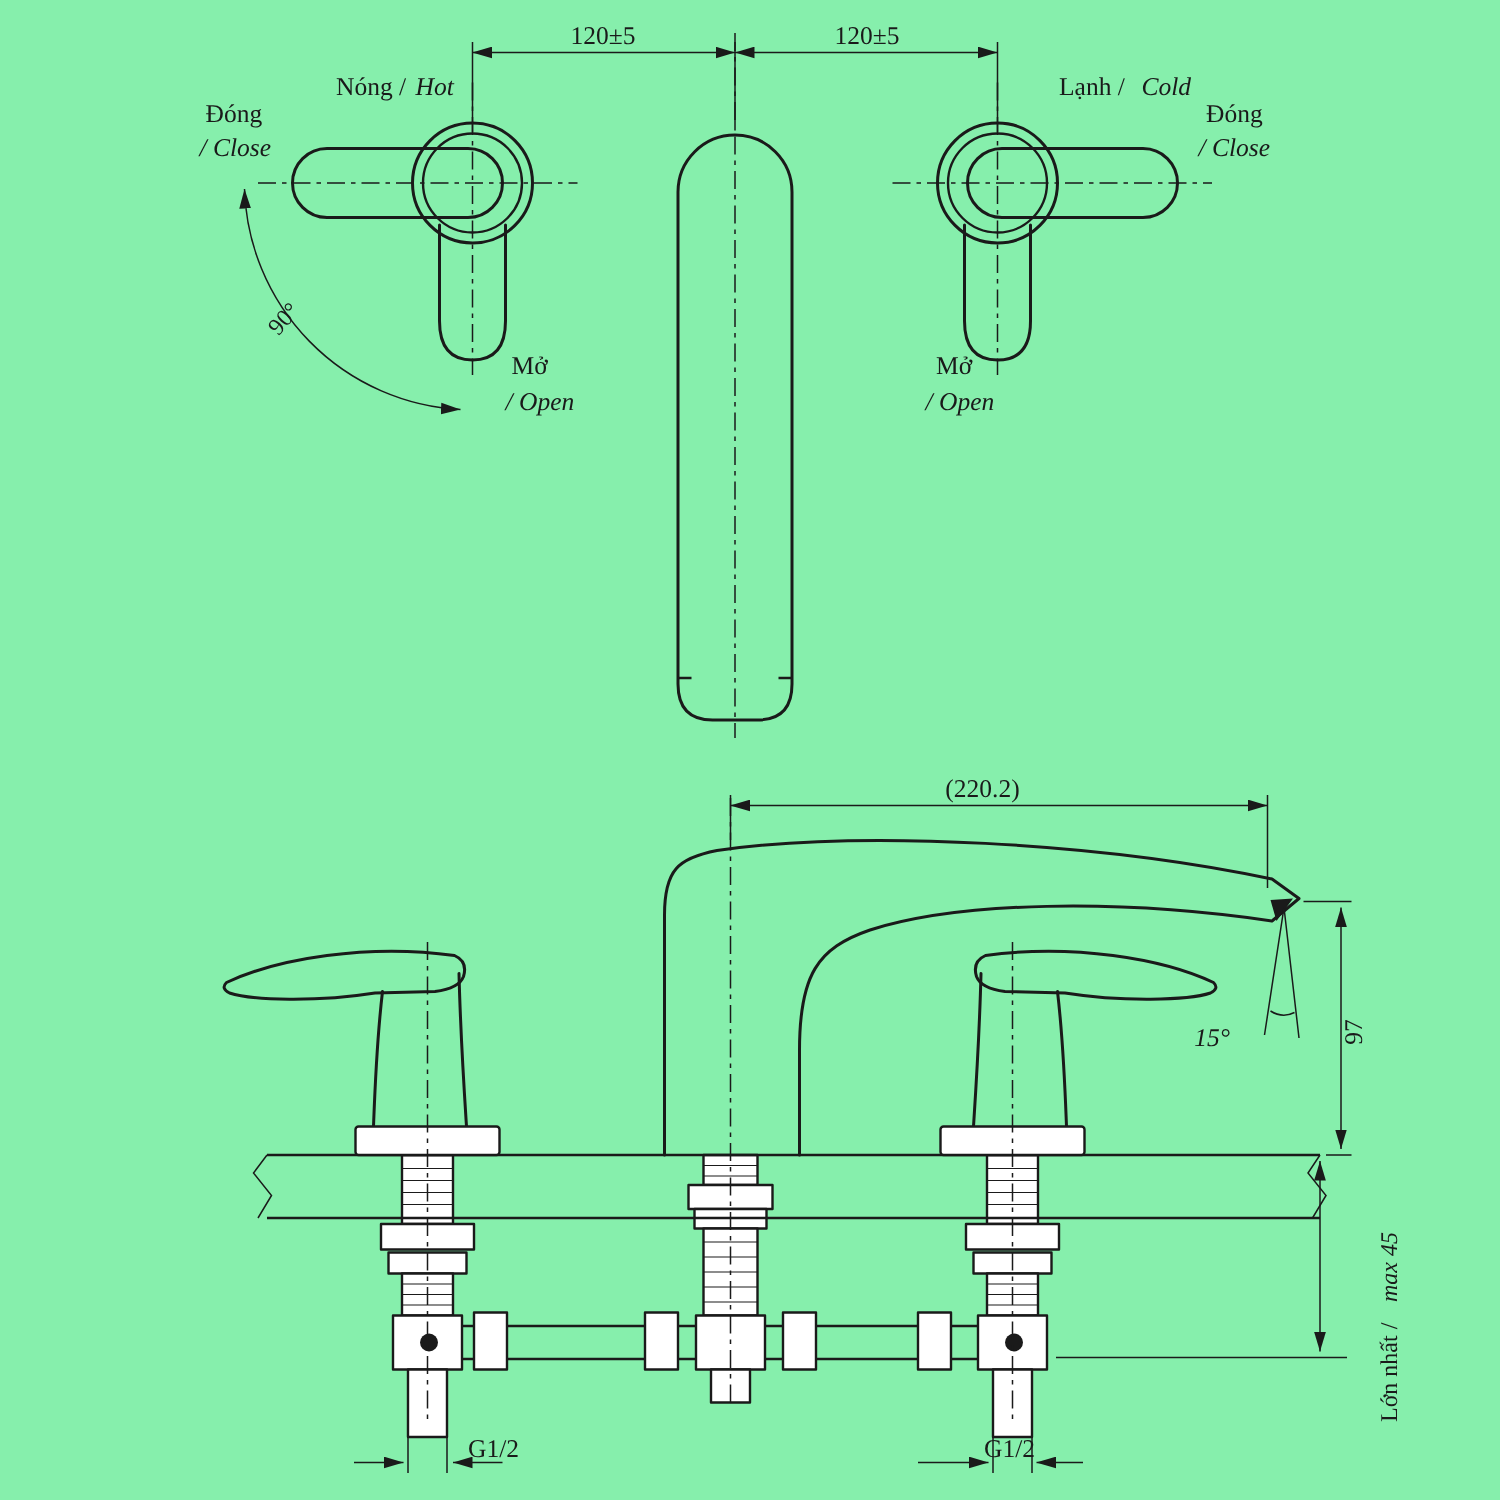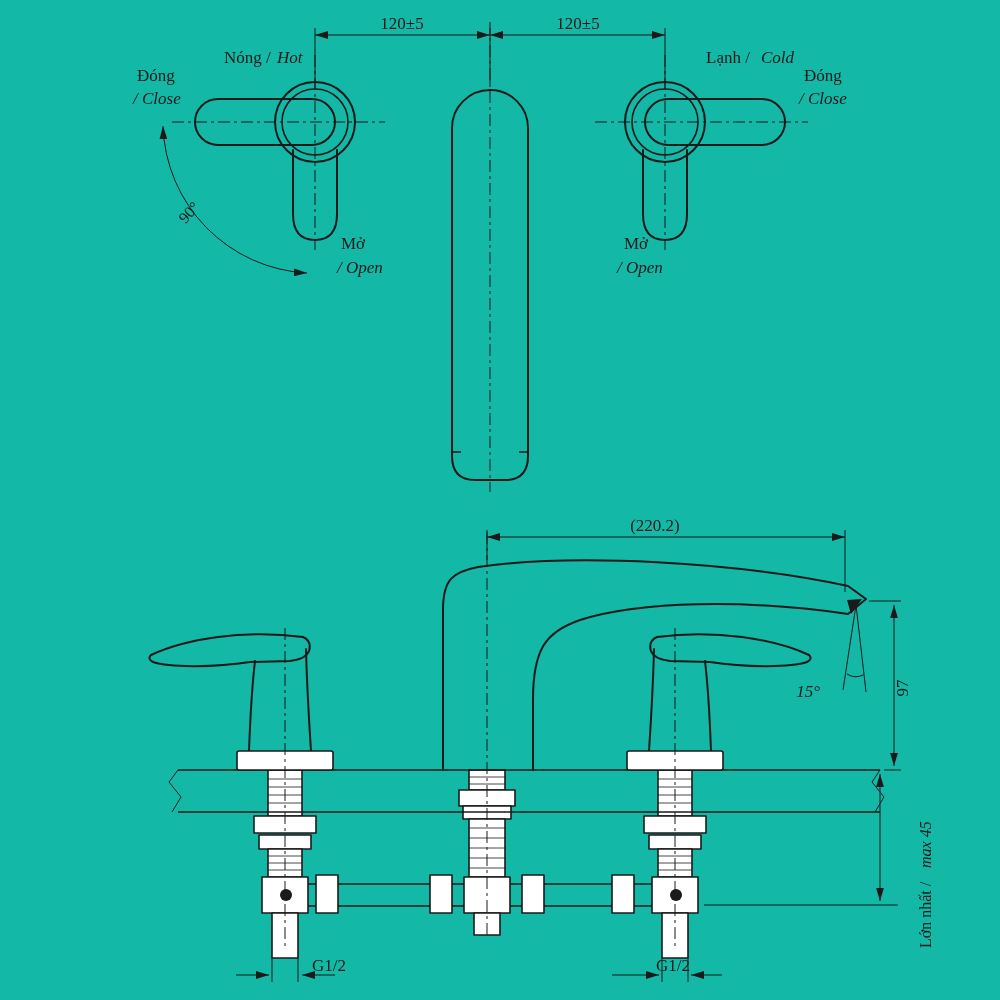--- a/index.html
+++ b/index.html
@@ -1,16 +1,16 @@
 <!DOCTYPE html>
 <html><head>
 <meta charset="utf-8">
 <style>
   html,body{margin:0;padding:0;background:#fff;}
-  .wrap{width:1000px;height:1000px;background:#14b8a6;position:relative;overflow:hidden;}
+  .wrap{width:1000px;height:1000px;background:#86efac;position:relative;overflow:hidden;}
   svg{display:block;}
   .t{font-family:"Liberation Serif","DejaVu Serif",serif;font-size:17px;fill:#1a1a1a;}
   .i{font-style:italic;}
   .s16{font-size:16px;}
   .o{fill:none;stroke:#1a1a1a;stroke-width:2;stroke-linejoin:round;stroke-linecap:round;}
   .h{fill:none;stroke:#1a1a1a;stroke-width:1.6;stroke-linejoin:round;}
   .w{fill:#ffffff;stroke:#1a1a1a;stroke-width:1.6;stroke-linejoin:round;}
   .d{fill:none;stroke:#1a1a1a;stroke-width:1;}
   .cl{fill:none;stroke:#1a1a1a;stroke-width:1;stroke-dasharray:12 4 3 4;}
   .th{fill:none;stroke:#1a1a1a;stroke-width:.8;}

